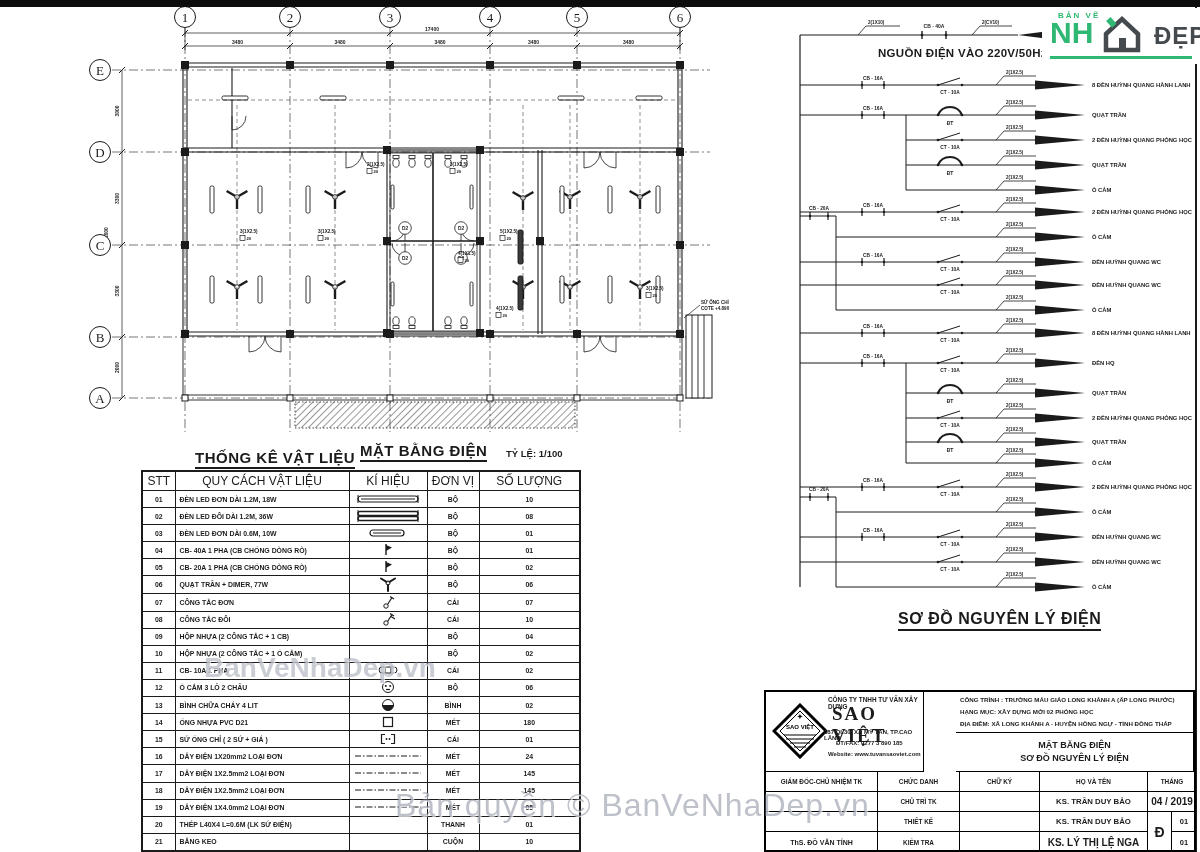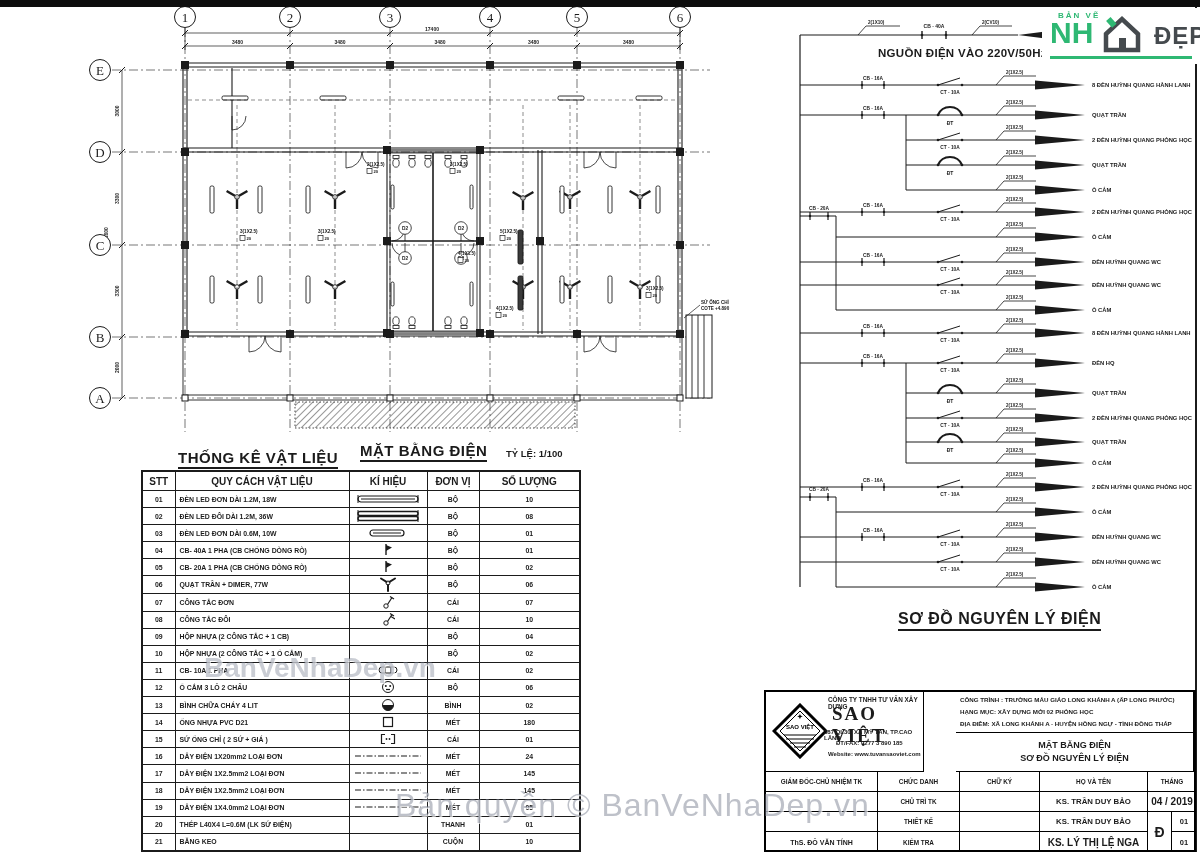--- a/index.html
+++ b/index.html
@@ -6,30 +6,30 @@
   body{width:1200px;height:852px;position:relative;overflow:hidden;
        font-family:"Liberation Sans",sans-serif;color:#1b1b1b;}
   .abs{position:absolute;}
   #topbar{left:0;top:0;width:1200px;height:7px;background:#0d0d0d;}
   #frame-right{left:1195px;top:7px;width:2px;height:845px;background:#1b1b1b;}
 
   
   .uline{border-bottom:2px solid #1b1b1b;padding-bottom:1px;}
   #plan-title{left:360px;top:442px;font-size:15px;font-weight:bold;letter-spacing:.5px;}
   #plan-scale{left:506px;top:448px;font-size:9.5px;font-weight:bold;}
-  #mat-title{left:178px;top:449px;font-size:15px;font-weight:bold;letter-spacing:.5px;}
+  #mat-title{left:195px;top:449px;font-size:15px;font-weight:bold;letter-spacing:.5px;}
   #sch-source{left:878px;top:47px;font-size:11.5px;font-weight:bold;letter-spacing:.3px;}
   #sch-title{left:898px;top:610px;font-size:16px;font-weight:bold;letter-spacing:.5px;}
   #incoming-note{left:1085px;top:11px;font-size:5.5px;font-weight:bold;line-height:8px;white-space:nowrap;z-index:1;}
 
   
   #mat{left:141px;top:470px;width:438px;border-collapse:collapse;table-layout:fixed;
        background:#fff;}
   #mat th,#mat td{border:1px solid #1b1b1b;padding:0;overflow:hidden;white-space:nowrap;}
-  #mat th{height:18px;font-size:10px;font-weight:bold;}
+  #mat th{height:18px;font-size:12px;font-weight:normal;}
   #mat td{height:16.1px;font-size:6.9px;font-weight:bold;text-align:center;}
   #mat td.desc{text-align:left;padding-left:4px;}
   #mat{border:2px solid #1b1b1b;}
 
   
   #wm-center{left:192px;top:652px;font-size:28px;font-weight:bold;
     color:rgba(128,136,152,.42);text-shadow:1px 1px 0 rgba(255,255,255,.7);z-index:5;margin-left:12px;}
   #wm-bottom{left:395px;top:787px;font-size:32px;font-weight:normal;letter-spacing:1px;
     color:rgba(125,132,148,.5);text-shadow:1px 1px 0 rgba(255,255,255,.7);z-index:5;}
 

